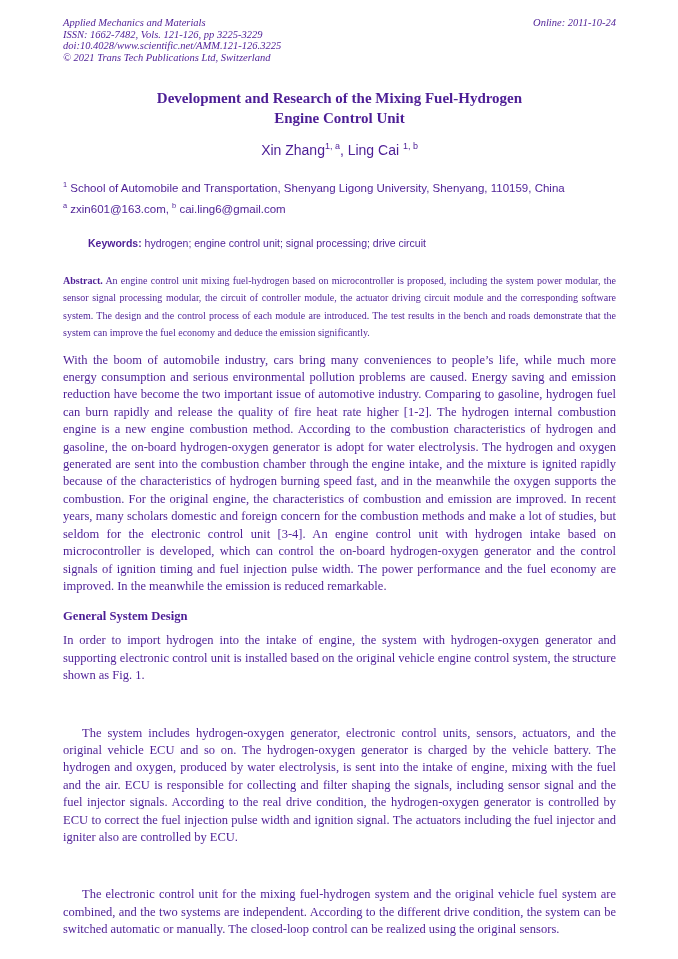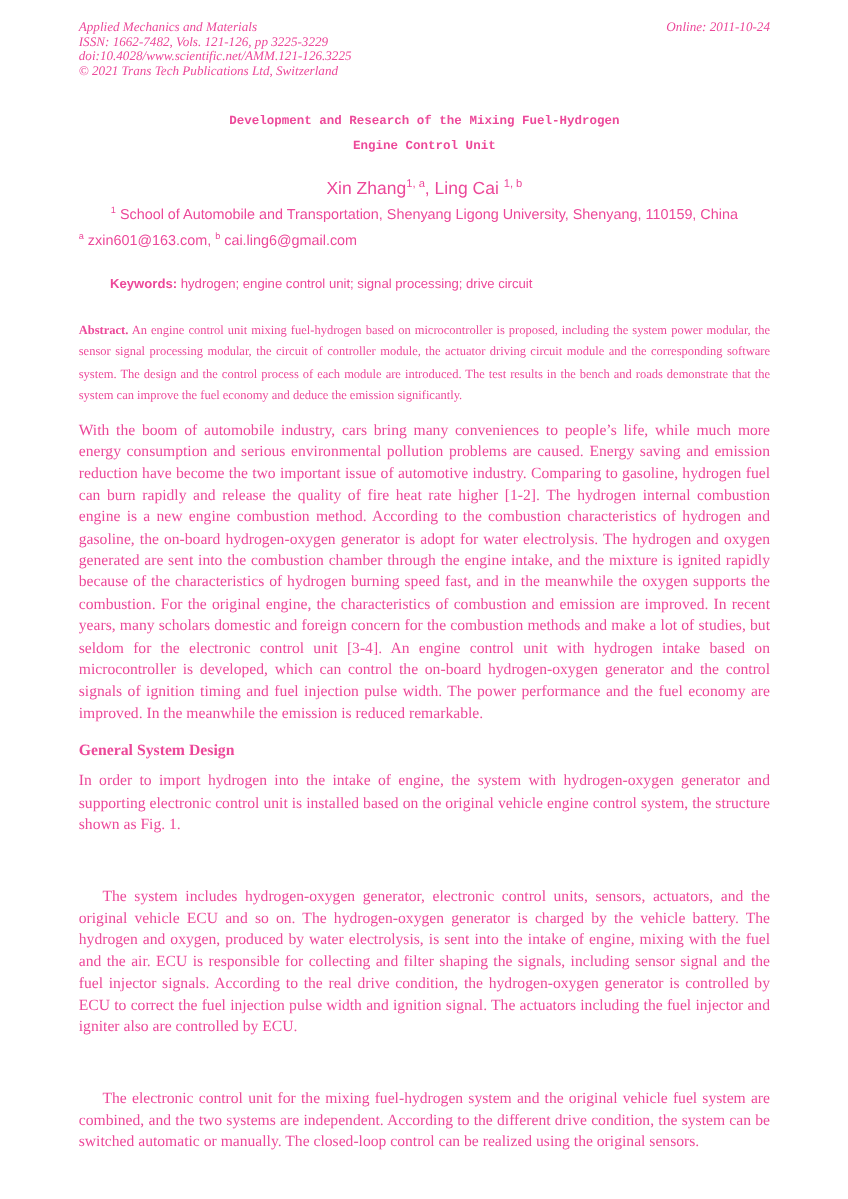--- a/index.html
+++ b/index.html
@@ -2,21 +2,21 @@
 <html><head>
 <meta charset="utf-8">
 <style>
   html, body { margin: 0; padding: 0; background: #ffffff; }
   .page {
     position: relative;
     width: 678px;
     height: 959px;
     box-sizing: border-box;
     background: #ffffff;
-    color: #ec4899;
+    color: #4c1d95;
     padding: 17px 62px 0 63px;
     overflow: hidden;
     font-family: "Liberation Serif", serif;
   }
 
   
   .journal-header {
     display: flex;
     justify-content: space-between;
     align-items: flex-start;
@@ -25,40 +25,40 @@
     font-size: 10.5px;
     line-height: 11.5px;
   }
   .journal-header .left div { white-space: nowrap; }
   .journal-header .right { white-space: nowrap; text-align: right; }
 
   
   .paper-title {
     margin: 25px 0 0 0;
     text-align: center;
-    font-family: Liberation Mono, monospace;
+    font-family: Liberation Serif, serif;
     font-weight: bold;
-    font-size: 10px;
+    font-size: 15px;
     line-height: 20px;
   }
   .paper-title span { display: block; }
 
   .authors {
     margin-top: 13px;
     text-align: center;
     font-family: "Liberation Sans", sans-serif;
     font-size: 14px;
     line-height: 18px;
     white-space: pre-wrap;
   }
   sup { font-size: 64%; line-height: 0; vertical-align: super; }
 
   .affiliation {
-    margin-top: 6px;
-    text-align: center;
+    margin-top: 22px;
+    text-align: left;
     font-family: "Liberation Sans", sans-serif;
     font-size: 11.5px;
     line-height: 14px;
     white-space: pre-wrap;
   }
   .emails {
     margin-top: 7px;
     font-family: "Liberation Sans", sans-serif;
     font-size: 11.5px;
     line-height: 14px;

